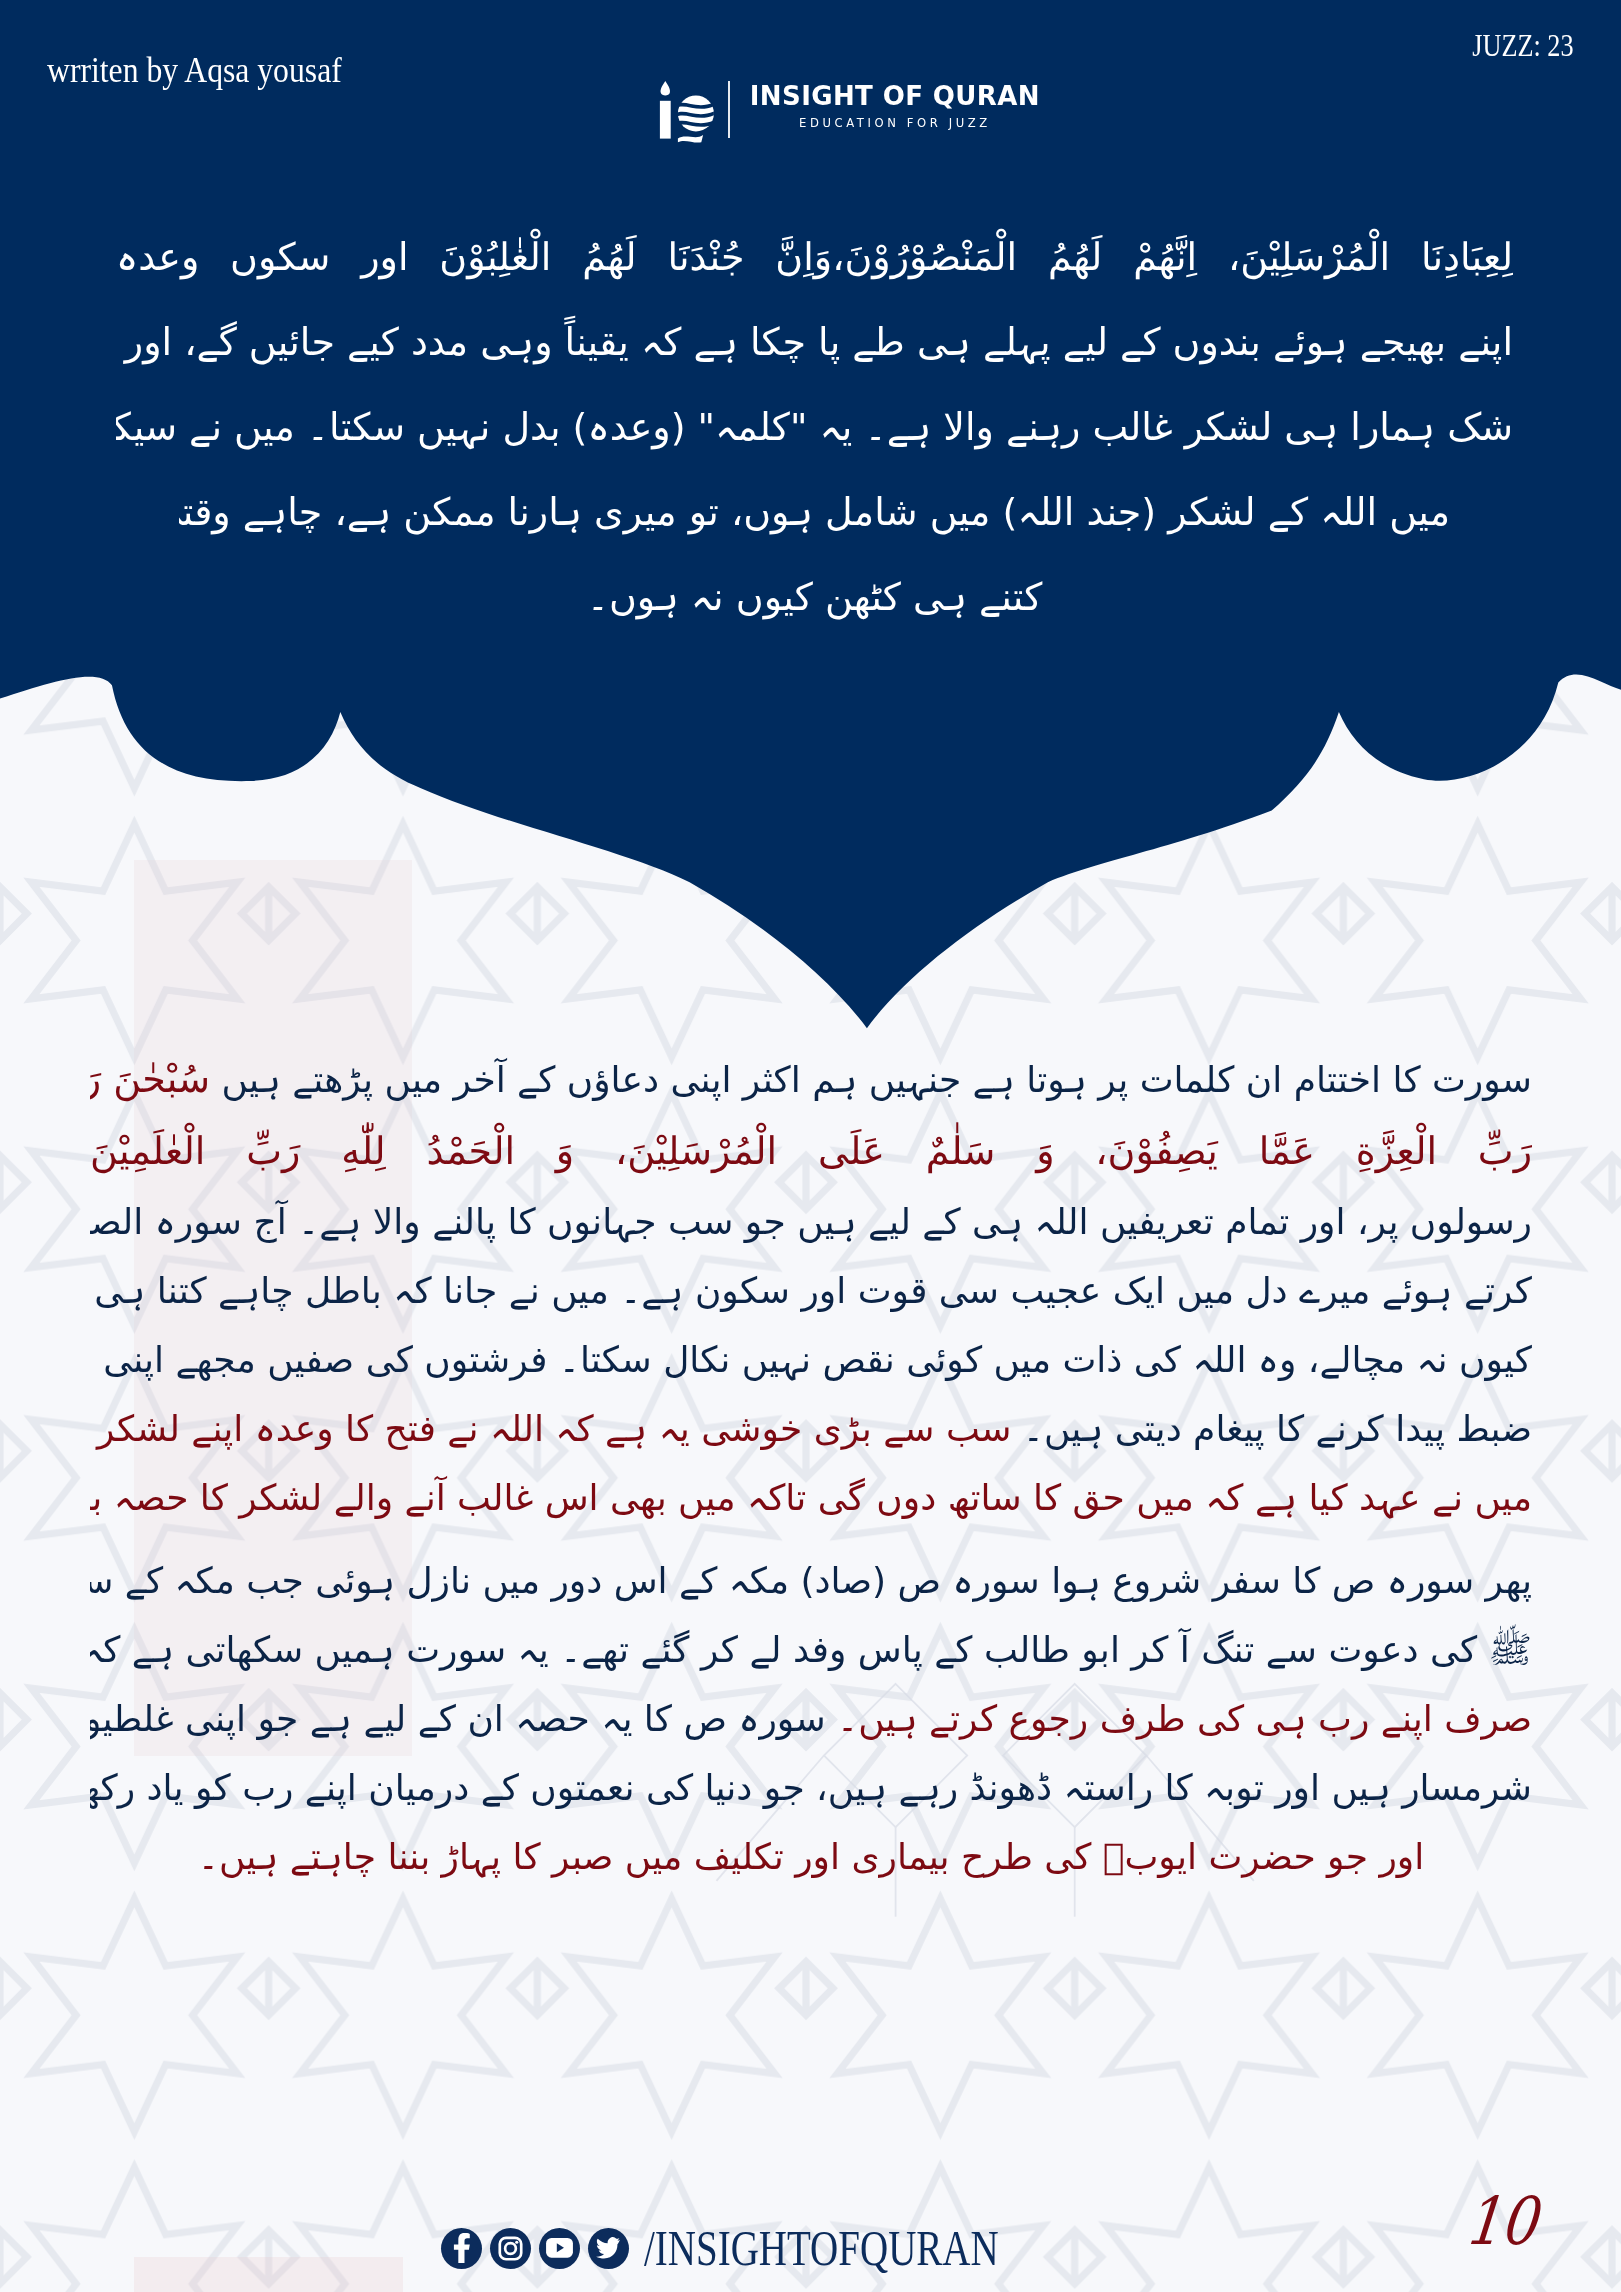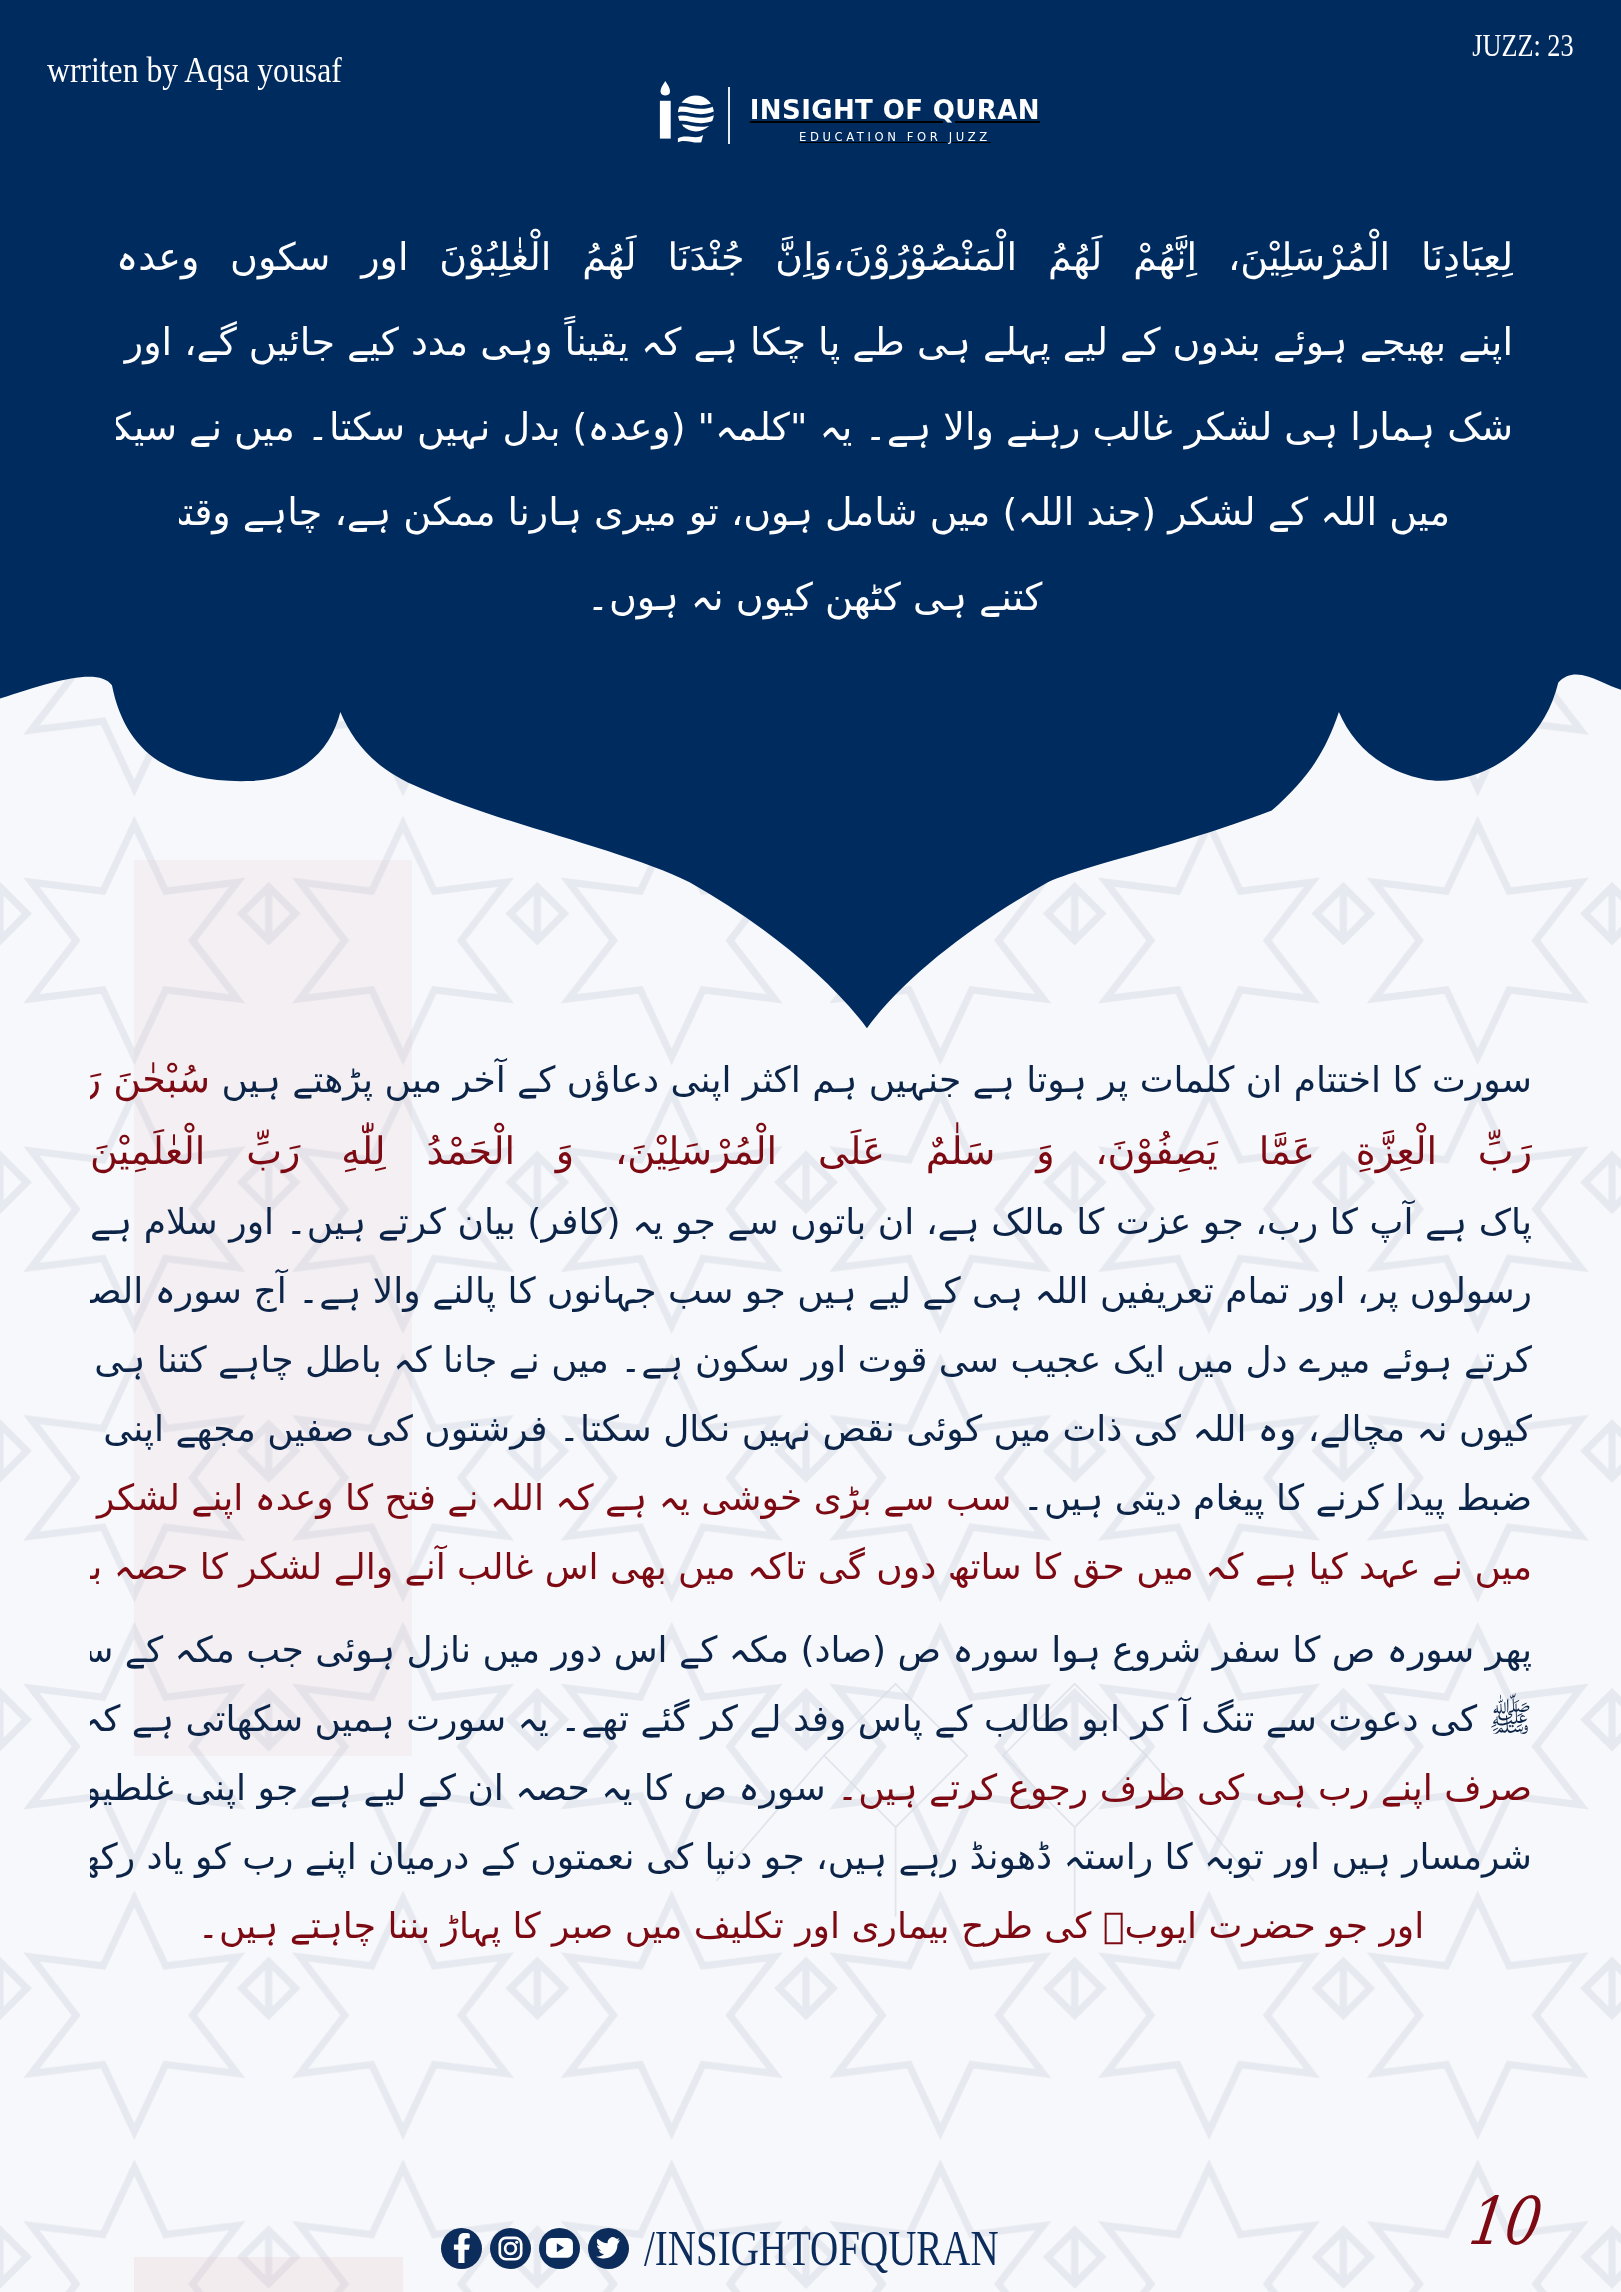--- a/index.html
+++ b/index.html
@@ -15,21 +15,21 @@
   .header-author {
     position: absolute; left: 47px; top: 49px; z-index: 3;
     font-family: "Liberation Serif", serif; font-size: 36px; color: #ffffff;
     transform: scaleX(0.88); transform-origin: left;
   }
   .header-juzz {
     position: absolute; right: 47px; top: 27px; z-index: 3;
     font-family: "Liberation Serif", serif; font-size: 32px; color: #ffffff;
     transform: scaleX(0.82); transform-origin: right;
   }
-  .logo { position: absolute; left: 658px; top: 81px; z-index: 3; display: flex; align-items: flex-end; text-decoration: underline; }
+  .logo { position: absolute; left: 658px; top: 81px; z-index: 3; display: flex; align-items: flex-start; }
   .logo svg { display: block; }
   .logo-divider { width: 1.8px; height: 57px; background: #ffffff; margin: 0 19.7px 0 14.3px; opacity: 0.9; }
   .logo-text { display: flex; flex-direction: column; align-items: center; }
   .logo-title { font-family: "DejaVu Sans", sans-serif; font-weight: bold; font-size: 26px; color: #fff; letter-spacing: 0.4px; }
   .logo-sub { font-family: "DejaVu Sans", sans-serif; font-size: 11.6px; color: #fff; letter-spacing: 3.6px; margin-top: 5.4px; }
 
   .intro {
     position: absolute; z-index: 3; left: 116px; top: 215px; width: 1397px;
     direction: rtl; text-align: center; color: #ffffff;
   }
@@ -137,21 +137,20 @@
   </span>
   <span class="line">اپنے بھیجے ہوئے بندوں کے لیے پہلے ہی طے پا چکا ہے کہ یقیناً وہی مدد کیے جائیں گے، اور بے</span>
   <span class="line">شک ہمارا ہی لشکر غالب رہنے والا ہے۔ یہ "کلمہ" (وعدہ) بدل نہیں سکتا۔ میں نے سیکھا کہ اگر</span>
   <span class="line narrow">میں اللہ کے لشکر (جند اللہ) میں شامل ہوں، تو میری ہارنا ممکن ہے، چاہے وقتی طور پر حالات</span>
   <span class="line center narrower">کتنے ہی کٹھن کیوں نہ ہوں۔</span>
 </div>
 
 <div class="body-text">
   <span class="line tall"><span>سورت کا اختتام ان کلمات پر ہوتا ہے جنہیں ہم اکثر اپنی دعاؤں کے آخر میں پڑھتے ہیں </span><span class="ar">سُبْحٰنَ رَبِّكَ</span></span>
   <span class="line tall"><span class="ar">رَبِّ الْعِزَّةِ عَمَّا يَصِفُوْنَ، وَ سَلٰمٌ عَلَى الْمُرْسَلِيْنَ، وَ الْحَمْدُ لِلّٰهِ رَبِّ الْعٰلَمِيْنَ</span></span>
-  <span class="line">پاک ہے آپ کا رب، جو عزت کا مالک ہے، ان باتوں سے جو یہ (کافر) بیان کرتے ہیں۔ اور سلام ہے</span>
   <span class="line">رسولوں پر، اور تمام تعریفیں اللہ ہی کے لیے ہیں جو سب جہانوں کا پالنے والا ہے۔ آج سورہ الصافات مکمل</span>
   <span class="line">کرتے ہوئے میرے دل میں ایک عجیب سی قوت اور سکون ہے۔ میں نے جانا کہ باطل چاہے کتنا ہی شور</span>
   <span class="line">کیوں نہ مچالے، وہ اللہ کی ذات میں کوئی نقص نہیں نکال سکتا۔ فرشتوں کی صفیں مجھے اپنی زندگی میں نظم و</span>
   <span class="line"><span>ضبط پیدا کرنے کا پیغام دیتی ہیں۔ </span><span class="red">سب سے بڑی خوشی یہ ہے کہ اللہ نے فتح کا وعدہ اپنے لشکر سے کر لیا ہے۔</span></span>
   <span class="line red">میں نے عہد کیا ہے کہ میں حق کا ساتھ دوں گی تاکہ میں بھی اس غالب آنے والے لشکر کا حصہ بن سکوں۔</span>
   <span class="gap"></span>
   <span class="line">پھر سورہ ص کا سفر شروع ہوا سورہ ص (صاد) مکہ کے اس دور میں نازل ہوئی جب مکہ کے سردار نبی کریم</span>
   <span class="line">ﷺ کی دعوت سے تنگ آ کر ابو طالب کے پاس وفد لے کر گئے تھے۔ یہ سورت ہمیں سکھاتی ہے کہ سچی</span>
   <span class="line"><span class="red">صرف اپنے رب ہی کی طرف رجوع کرتے ہیں۔</span><span> سورہ ص کا یہ حصہ ان کے لیے ہے جو اپنی غلطیوں پر</span></span>
   <span class="line">شرمسار ہیں اور توبہ کا راستہ ڈھونڈ رہے ہیں، جو دنیا کی نعمتوں کے درمیان اپنے رب کو یاد رکھنا چاہتے ہیں،</span>

